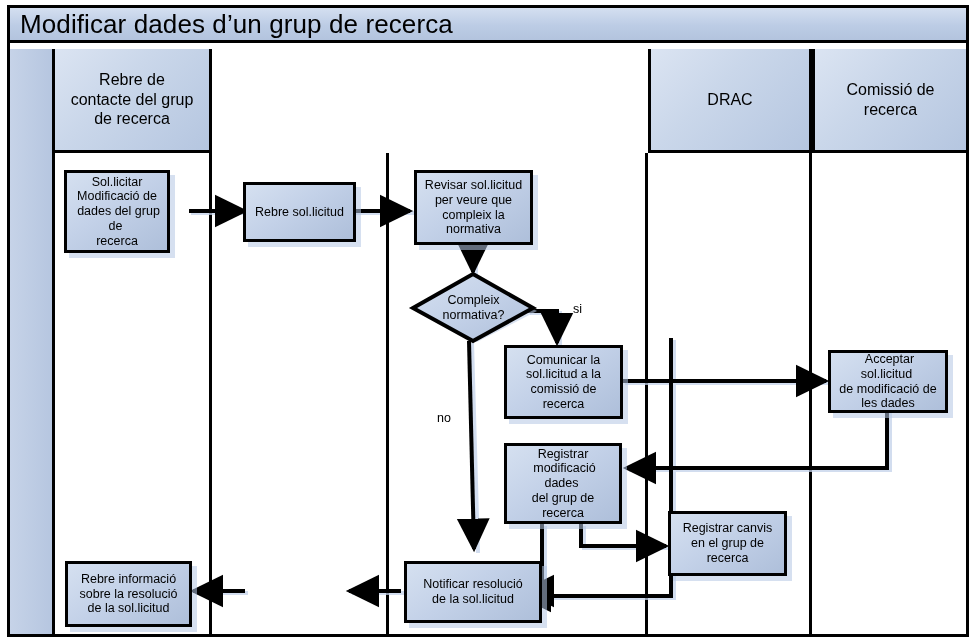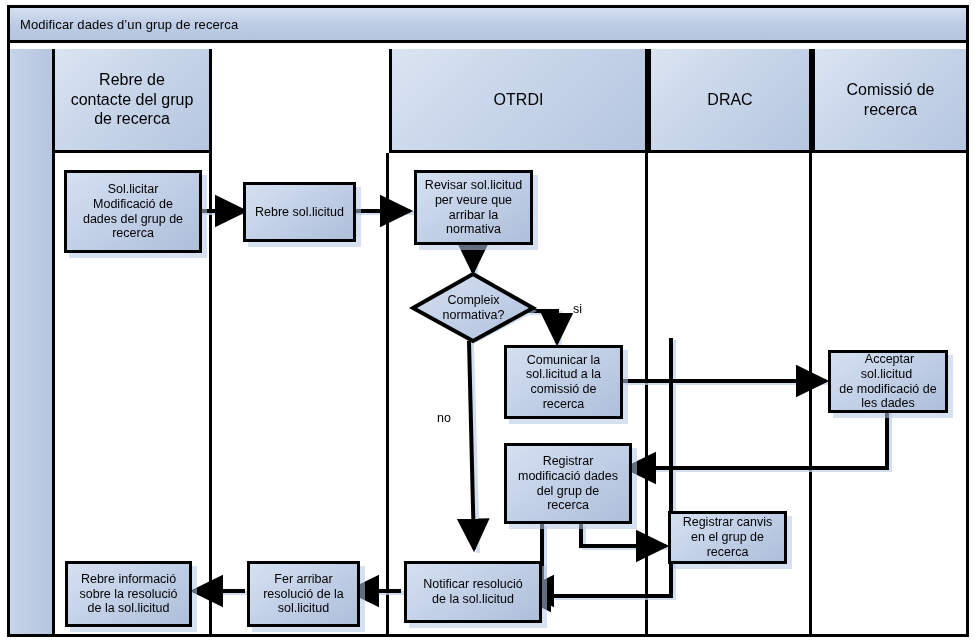--- a/index.html
+++ b/index.html
@@ -28,21 +28,21 @@
   .title-bar {
     position: absolute;
     left: 7px; top: 5px;
     width: 962px; height: 38px;
     border: 3px solid #000;
     background: linear-gradient(to bottom, #d4dff0 0%, #bccce5 55%, #b3c4de 100%);
     display: flex; align-items: center;
   }
   .title-text {
     padding-left: 10px;
-    font-size: 13px;
+    font-size: 26px;
     color: #000;
     white-space: nowrap;
     letter-spacing: 0.1px;
   }
 
   
   .left-band {
     position: absolute;
     left: 10px; top: 49px;
     width: 42px; height: 585px;
@@ -130,23 +130,20 @@
 
   <div class="lane-head" style="left:52px; width:160px;">
     <span>
       <span>Rebre de</span><br>
       <span>contacte del grup</span><br>
       <span>de recerca</span>
     </span>
   </div>
 
 
-  <div class="lane-head" style="left:389px; width:259px;">
-    <span>OTRDI</span>
-  </div>
 
   <div class="lane-head" style="left:648px; width:164px;">
     <span>DRAC</span>
   </div>
 
   <div class="lane-head" style="left:812px; width:157px;">
     <span>
       <span>Comissió de</span><br>
       <span>recerca</span>
     </span>
@@ -205,38 +202,38 @@
 
       <path d="M401,591 L349,591"></path>
 
       <path d="M245,591 L193,591"></path>
     </g>
   </svg>
 
   <div class="branch-label" style="left:573px; top:302px;">si</div>
   <div class="branch-label" style="left:437px; top:411px;">no</div>
 
-  <div class="node" style="left:64px; top:170px; width:138px; height:83px;">
+  <div class="node" style="left:64px; top:170px; width:106px; height:83px;">
     <span>
       <span>Sol.licitar</span><br>
       <span>Modificació de</span><br>
       <span>dades del grup de</span><br>
       <span>recerca</span>
     </span>
   </div>
 
   <div class="node" style="left:243px; top:182px; width:113px; height:60px;">
     <span>Rebre sol.licitud</span>
   </div>
 
   <div class="node" style="left:414px; top:170px; width:119px; height:75px;">
     <span>
       <span>Revisar sol.licitud</span><br>
       <span>per veure que</span><br>
-      <span>arribar la</span><br>
+      <span>compleix la</span><br>
       <span>normativa</span>
     </span>
   </div>
 
   <div class="diamond-wrap" style="left:409px; top:272px; width:129px; height:72px;">
     <svg width="129" height="72" viewBox="0 0 129 72" xmlns="http://www.w3.org/2000/svg">
       <defs>
         <linearGradient id="dg" x1="0" y1="0" x2="1" y2="1">
           <stop offset="0%" stop-color="#d5e0f0"></stop>
           <stop offset="50%" stop-color="#c3d1e8"></stop>
@@ -264,51 +261,44 @@
   </div>
 
   <div class="node" style="left:828px; top:350px; width:120px; height:63px;">
     <span>
       <span>Acceptar sol.licitud</span><br>
       <span>de modificació de</span><br>
       <span>les dades</span>
     </span>
   </div>
 
-  <div class="node" style="left:504px; top:443px; width:128px; height:81px;">
+  <div class="node" style="left:504px; top:443px; width:118px; height:81px;">
     <span>
       <span>Registrar</span><br>
       <span>modificació dades</span><br>
       <span>del grup de</span><br>
       <span>recerca</span>
     </span>
   </div>
 
-  <div class="node" style="left:668px; top:511px; width:119px; height:53px;">
+  <div class="node" style="left:668px; top:511px; width:119px; height:65px;">
     <span>
       <span>Registrar canvis</span><br>
       <span>en el grup de</span><br>
       <span>recerca</span>
     </span>
   </div>
 
   <div class="node" style="left:404px; top:561px; width:138px; height:62px;">
     <span>
       <span>Notificar resolució</span><br>
       <span>de la sol.licitud</span>
     </span>
   </div>
 
-  <div class="node" style="left:247px; top:561px; width:113px; height:66px;">
-    <span>
-      <span>Fer arribar</span><br>
-      <span>resolució de la</span><br>
-      <span>sol.licitud</span>
-    </span>
-  </div>
 
   <div class="node" style="left:65px; top:561px; width:127px; height:66px;">
     <span>
       <span>Rebre informació</span><br>
       <span>sobre la resolució</span><br>
       <span>de la sol.licitud</span>
     </span>
   </div>
 
 </div>

